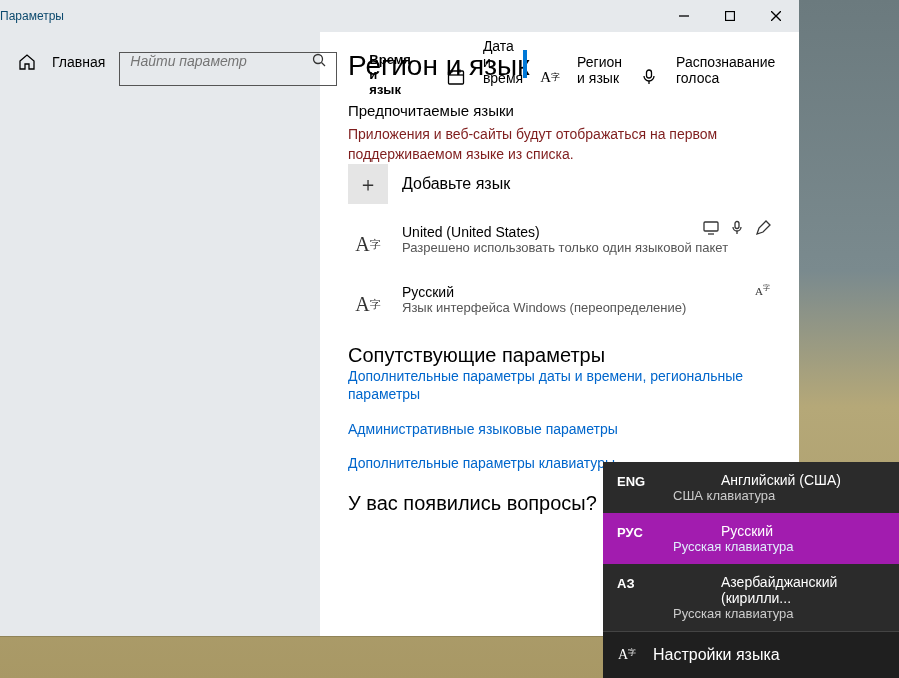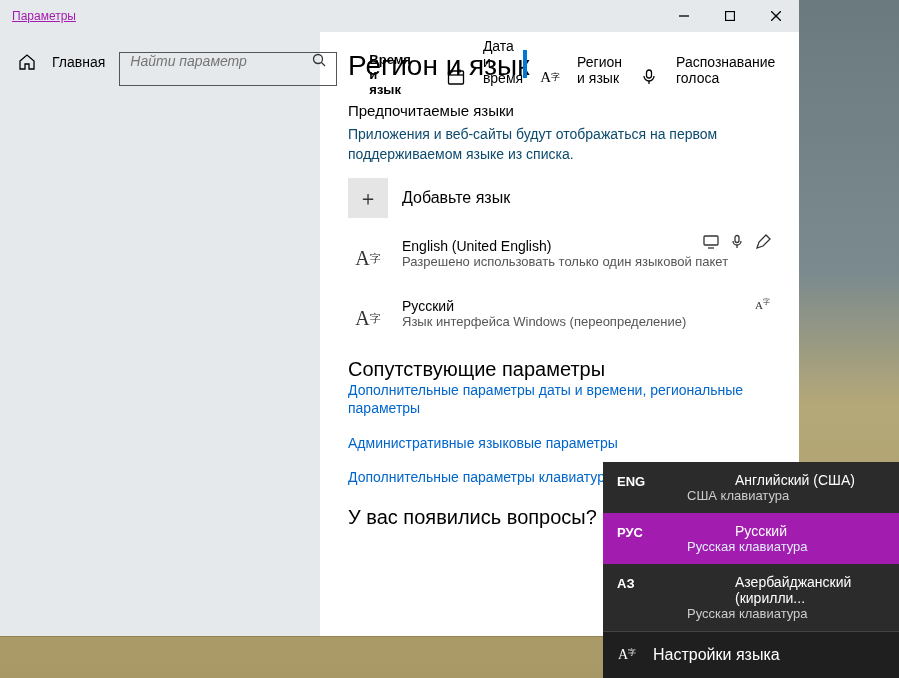--- a/index.html
+++ b/index.html
@@ -1,52 +1,52 @@
 <!DOCTYPE html>
 <html><head>
 <meta charset="utf-8">
 <style>
   * { box-sizing: border-box; margin: 0; padding: 0; font-family: "Segoe UI", Tahoma, sans-serif; }
   body { width: 899px; height: 678px; overflow: hidden; position: relative; background: #3a4a3a; }
   .desktop-bg { position: absolute; inset: 0; background: linear-gradient(to bottom, #6b7a7e 0%, #7a8a8e 40%, #b5a878 60%, #a89865 100%); z-index: 0; }
   .settings-window { position: absolute; top: 0; left: 0; width: 799px; height: 636px; background: #fff; z-index: 2; display: flex; flex-direction: column; }
   .titlebar { height: 32px; display: flex; align-items: center; background: rgba(210,215,220,0.55); backdrop-filter: blur(20px); }
-  .titlebar-title { font-size: 12px; padding-left: 12px; color: #a21caf; flex: 1; text-decoration: underline; }
+  .titlebar-title { font-size: 12px; color: #0c4a6e; flex: 1; }
   .titlebar-btn { width: 46px; height: 32px; display: flex; align-items: center; justify-content: center; font-size: 10px; color: #000; }
   .window-body { flex: 1; display: flex; overflow: hidden; }
   .sidebar { width: 320px; background: rgba(210,215,220,0.55); backdrop-filter: blur(20px); display: flex; flex-direction: row; padding-top: 10px; }
   .home-row { display: flex; align-items: center; height: 40px; padding-left: 18px; gap: 16px; font-size: 14px; color: #000; }
   .home-icon { width: 18px; height: 18px; }
   .search-box { margin: 10px 14px 14px 14px; height: 34px; border: 1px solid #555; background: transparent; display: flex; align-items: flex-start; padding: 0 10px; }
   .search-box input { flex: 1; border: none; background: transparent; font-size: 14px; outline: none; font-style: italic; color: #555; }
   .search-icon { width: 14px; height: 14px; color: #333; }
   .nav-header { font-size: 13px; font-weight: 600; padding: 10px 18px; color: #000; }
   .nav-item { display: flex; align-items: flex-end; height: 44px; padding-left: 18px; gap: 18px; font-size: 14px; color: #000; position: relative; }
   .nav-item.active::before { content: ""; position: absolute; left: 0; top: 8px; bottom: 8px; width: 4px; background: #0078d7; }
   .nav-icon { width: 18px; height: 18px; display: flex; align-items: center; justify-content: center; }
   .content { flex: 1; background: #fff; padding: 18px 28px; overflow: hidden; }
   .page-title { font-size: 28px; font-weight: 400; margin-bottom: 20px; }
   .section-title { font-size: 15px; margin-bottom: 6px; }
-  .section-desc { font-size: 14px; color: #0c4a6e; margin-bottom: 14px; line-height: 1.4; }
+  .section-desc { font-size: 14px; color: #7f1d1d; line-height: 1.4; }
   .add-lang { display: flex; align-items: center; gap: 14px; margin-bottom: 20px; }
   .add-lang-btn { width: 40px; height: 40px; background: #e5e5e5; display: flex; align-items: center; justify-content: center; font-size: 20px; color: #333; }
   .lang-item { display: flex; gap: 14px; margin-bottom: 20px; position: relative; }
   .lang-icon { width: 40px; height: 40px; display: flex; align-items: center; justify-content: center; font-size: 20px; color: #333; }
   .lang-text { flex: 1; }
   .lang-name { font-size: 14px; }
   .lang-sub { font-size: 13px; color: #555; }
   .lang-actions { position: absolute; right: 0; top: -4px; display: flex; gap: 10px; color: #333; }
   .lang-actions span, .lang-actions svg { width: 16px; height: 16px; }
   .related-title { font-size: 20px; font-weight: 400; margin-top: 10px; }
   .link { color: #0066cc; font-size: 14px; margin-bottom: 16px; display: block; line-height: 1.3; }
   .question-title { font-size: 20px; font-weight: 400; margin-top: 20px; }
   .taskbar-line { position: absolute; left: 0; right: 99px; bottom: 41px; height: 1px; background: rgba(0,0,0,0.15); z-index: 3; }
 
   .lang-popup { position: absolute; right: 0; bottom: 0; width: 296px; background: #2b2b2b; z-index: 10; color: #fff; }
-  .lang-popup-item { display: flex; padding: 10px 14px; gap: 30px; }
+  .lang-popup-item { display: flex; padding: 10px 14px; gap: 16px; }
   .lang-popup-item.selected { background: #a21caf; justify-content: center; }
   .lang-code { font-size: 13px; font-weight: 600; width: 40px; padding-top: 2px; }
   .lang-popup-text { flex: 1; }
   .lang-popup-name { font-size: 14px; margin-left: 48px; }
   .lang-popup-kb { font-size: 13px; color: #ccc; }
   .lang-popup-item.selected .lang-popup-kb { color: #e0eefc; }
   .lang-popup-divider { height: 1px; background: #444; }
   .lang-popup-footer { display: flex; align-items: center; gap: 16px; padding: 14px 14px; background: #1f1f1f; }
   .lang-popup-footer-icon { width: 20px; font-size: 14px; display: flex; justify-content: center; }
   svg { stroke: currentColor; fill: none; stroke-width: 1.3; }
@@ -125,21 +125,21 @@
       <div class="section-desc">Приложения и веб-сайты будут отображаться на первом поддерживаемом языке из списка.</div>
 
       <div class="add-lang">
         <div class="add-lang-btn">＋</div>
         <span>Добавьте язык</span>
       </div>
 
       <div class="lang-item">
         <div class="lang-icon" style="font-family:serif;">A<sup style="font-size:11px;">字</sup></div>
         <div class="lang-text">
-          <div class="lang-name">English (United English)</div>
+          <div class="lang-name">United (United States)</div>
           <div class="lang-sub">Разрешено использовать только один языковой пакет</div>
         </div>
         <div class="lang-actions">
           <span><svg viewBox="0 0 16 16" width="16" height="16">
                 <rect x="1" y="2" width="14" height="9" rx="1"></rect>
                 <line x1="5" y1="14" x2="11" y2="14"></line>
               </svg></span>
           <span><svg viewBox="0 0 16 16" width="16" height="16">
                 <rect x="6" y="1.5" width="4" height="7" rx="2"></rect>
                 <path d="M4 7 a4 4 0 0 0 8 0"></path>

